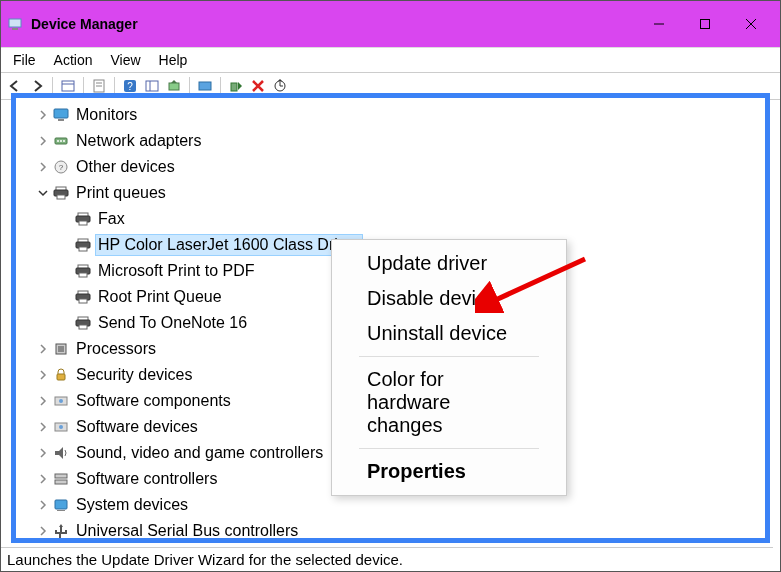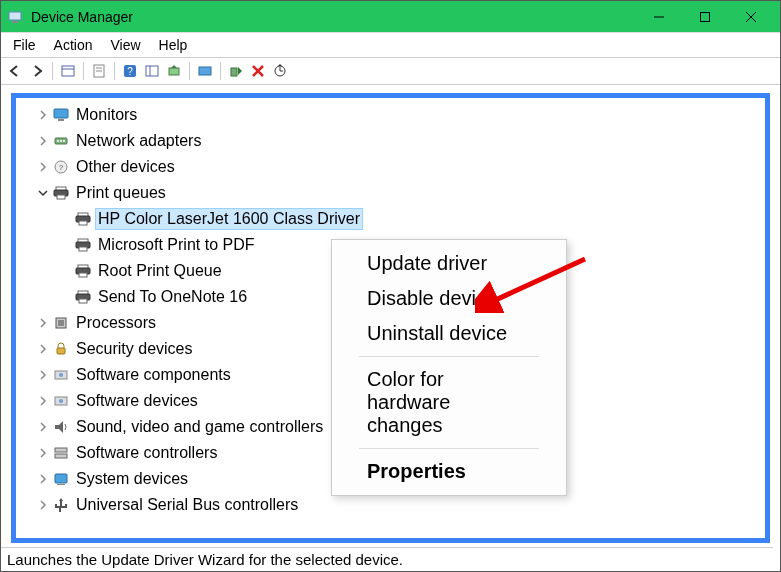--- a/index.html
+++ b/index.html
@@ -11,24 +11,25 @@
     width: 781px;
     height: 572px;
     border: 1px solid #555;
     position: relative;
     overflow: hidden;
     color: #000;
   }
   .titlebar {
     display: flex;
     align-items: center;
-    height: 32px;
+    height: 47px;
     padding: 0 6px;
-    background: #22c55e;
+    background: #d946ef;
     border-bottom: 1px solid #ddd;
+    font-weight: bold;
   }
   .app-icon {
     width: 16px; height: 16px; margin-right: 8px;
     display:flex;align-items:center;justify-content:center;
   }
   .title-text { flex: 1; font-size: 14px; }
   .win-controls { display: flex; }
   .win-btn {
     width: 46px; height: 30px;
     display:flex; align-items:center; justify-content:center;
@@ -263,20 +264,30 @@
         </span>
         <span class="dev-icon">
           <svg width="16" height="16">
             <rect x="3" y="2" width="10" height="4" fill="#fff" stroke="#666"></rect>
             <rect x="1" y="5" width="14" height="6" rx="1" fill="#555" stroke="#333"></rect>
             <rect x="4" y="10" width="8" height="4" fill="#fff" stroke="#666"></rect>
           </svg>
         </span>
         <span class="label-span">Print queues</span>
       </div>
+      <div class="node indent2">
+        <span class="dev-icon">
+          <svg width="16" height="16">
+            <rect x="3" y="2" width="10" height="4" fill="#fff" stroke="#666"></rect>
+            <rect x="1" y="5" width="14" height="6" rx="1" fill="#555" stroke="#333"></rect>
+            <rect x="4" y="10" width="8" height="4" fill="#fff" stroke="#666"></rect>
+          </svg>
+        </span>
+        <span class="label-span">Fax</span>
+      </div>
       <div class="node indent2 selected">
         <span class="dev-icon">
           <svg width="16" height="16">
             <rect x="3" y="2" width="10" height="4" fill="#fff" stroke="#666"></rect>
             <rect x="1" y="5" width="14" height="6" rx="1" fill="#555" stroke="#333"></rect>
             <rect x="4" y="10" width="8" height="4" fill="#fff" stroke="#666"></rect>
           </svg>
         </span>
         <span class="label-span">HP Color LaserJet 1600 Class Driver</span>
       </div>

